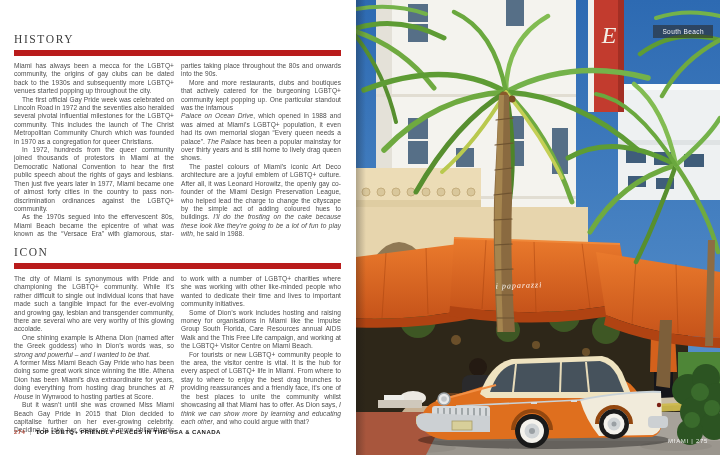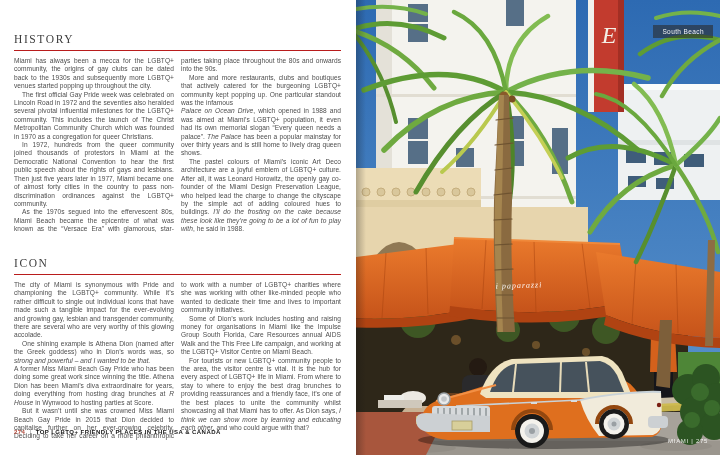--- a/index.html
+++ b/index.html
@@ -4,30 +4,30 @@
 <style>
   html,body{margin:0;padding:0;background:#ffffff;}
   #spread{position:relative;width:720px;height:455px;background:#ffffff;overflow:hidden;
           font-family:"Liberation Sans",sans-serif;}
 
   
   .page-left{position:absolute;left:0;top:0;width:356px;height:455px;
              padding:33px 15px 0 14px;box-sizing:border-box;background:#fff;}
   .section h2{margin:0;font-family:"Liberation Serif",serif;font-weight:400;
               font-size:11.5px;letter-spacing:1.6px;color:#3c3c3c;
-              padding-bottom:5px;border-bottom:1px solid #b91c1c;}
+              padding-bottom:5px;border-bottom:6px solid #b91c1c;}
   .cols{display:flex;gap:7px;margin-top:6px;overflow:hidden;}
   .cols.history{height:176px;}
   .cols.icon{height:160px;}
   .col{flex:1;min-width:0;}
   .para{margin:0;font-size:6.6px;line-height:8.4px;color:#4d4d4d;
         text-align:justify;letter-spacing:.05px;}
   .para.indent{text-indent:8px;}
   .it{font-style:italic;}
-  .section + .section{margin-top:24px;}
+  .section + .section{margin-top:8px;}
   .footer{position:absolute;left:14px;top:429px;font-size:6px;letter-spacing:.45px;
           white-space:nowrap;}
   .footer .pgnum{color:#b2493a;font-weight:700;}
   .footer .sep{color:#8a8a8a;margin:0 2px;font-weight:400;}
   .footer .ftitle{color:#161616;font-weight:700;}
 
   
   .photo{position:absolute;left:356px;top:0;width:364px;height:455px;overflow:hidden;}
   .photo svg{display:block;width:364px;height:455px;}
   .gutter{position:absolute;left:0;top:0;width:10px;height:455px;

